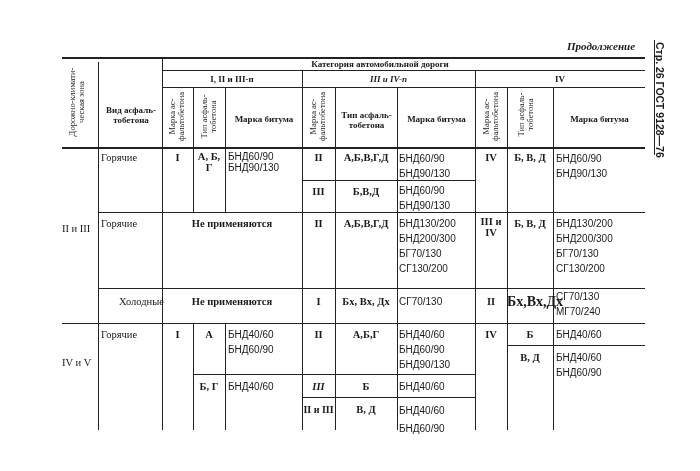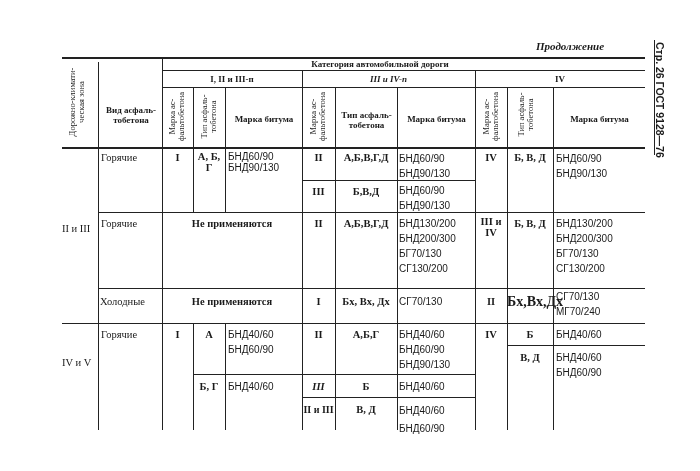--- a/index.html
+++ b/index.html
@@ -18,21 +18,21 @@
     position:absolute; transform-origin:left top; transform:rotate(-90deg);
     font-size:8.5px; line-height:9px; text-align:center; white-space:nowrap;
   }
   .mono { font-family:"Liberation Sans", "DejaVu Sans", sans-serif; font-size:10px; }
   .cont { font-style:italic; font-weight:bold; font-size:11px; }
   .side { transform-origin:left top; transform:rotate(90deg); font-family:"Liberation Sans", "DejaVu Sans", sans-serif; font-weight:bold; font-size:10.5px; white-space:nowrap; }
 </style>
 </head>
 <body>
 
-<div class="t cont" style="left:536px;top:40px;">Продолжение</div>
+<div class="t cont" style="left:567px;top:40px;">Продолжение</div>
 <div class="abs side" style="left:666px;top:42px;">Стр. 26 ГОСТ 9128—76</div>
 <div class="vl" style="left:654px;top:40px;height:115px;"></div>
 
 <div>
   <div class="hl thick" style="left:62px;top:57px;width:583px;"></div>
   <div class="hl" style="left:162px;top:70px;width:483px;"></div>
   <div class="hl" style="left:162px;top:87px;width:483px;"></div>
   <div class="hl thick" style="left:62px;top:147px;width:583px;"></div>
 
   <div class="vl" style="left:98px;top:62px;height:368px;"></div>
@@ -168,21 +168,21 @@
   <div class="t c" style="left:507px;top:217px;width:46px;">Б, В, Д</div>
   <div class="t mono" style="left:556px;top:216px;line-height:15px;">
     <div>БНД130/200</div>
     <div>БНД200/300</div>
     <div>БГ70/130</div>
     <div>СГ130/200</div>
   </div>
 </div>
 
 <div>
-  <div class="t" style="left:100px;top:295px;">Холодные</div>
+  <div class="t" style="left:119px;top:295px;">Холодные</div>
   <div class="t c" style="left:162px;top:295px;width:140px;">Не применяются</div>
   <div class="t c" style="left:302px;top:295px;width:33px;">I</div>
   <div class="t c" style="left:335px;top:295px;width:62px;">Бх, Вх, Дх</div>
   <div class="t mono" style="left:399px;top:295px;">СГ70/130</div>
   <div class="t c" style="left:475px;top:295px;width:32px;">II</div>
   <div class="t c" style="left:507px;top:295px;width:46px;font-size:14px;">Бх,Вх,Дх</div>
   <div class="t mono" style="left:556px;top:289px;line-height:15px;">
     <div>СГ70/130</div>
     <div>МГ70/240</div>
   </div>

